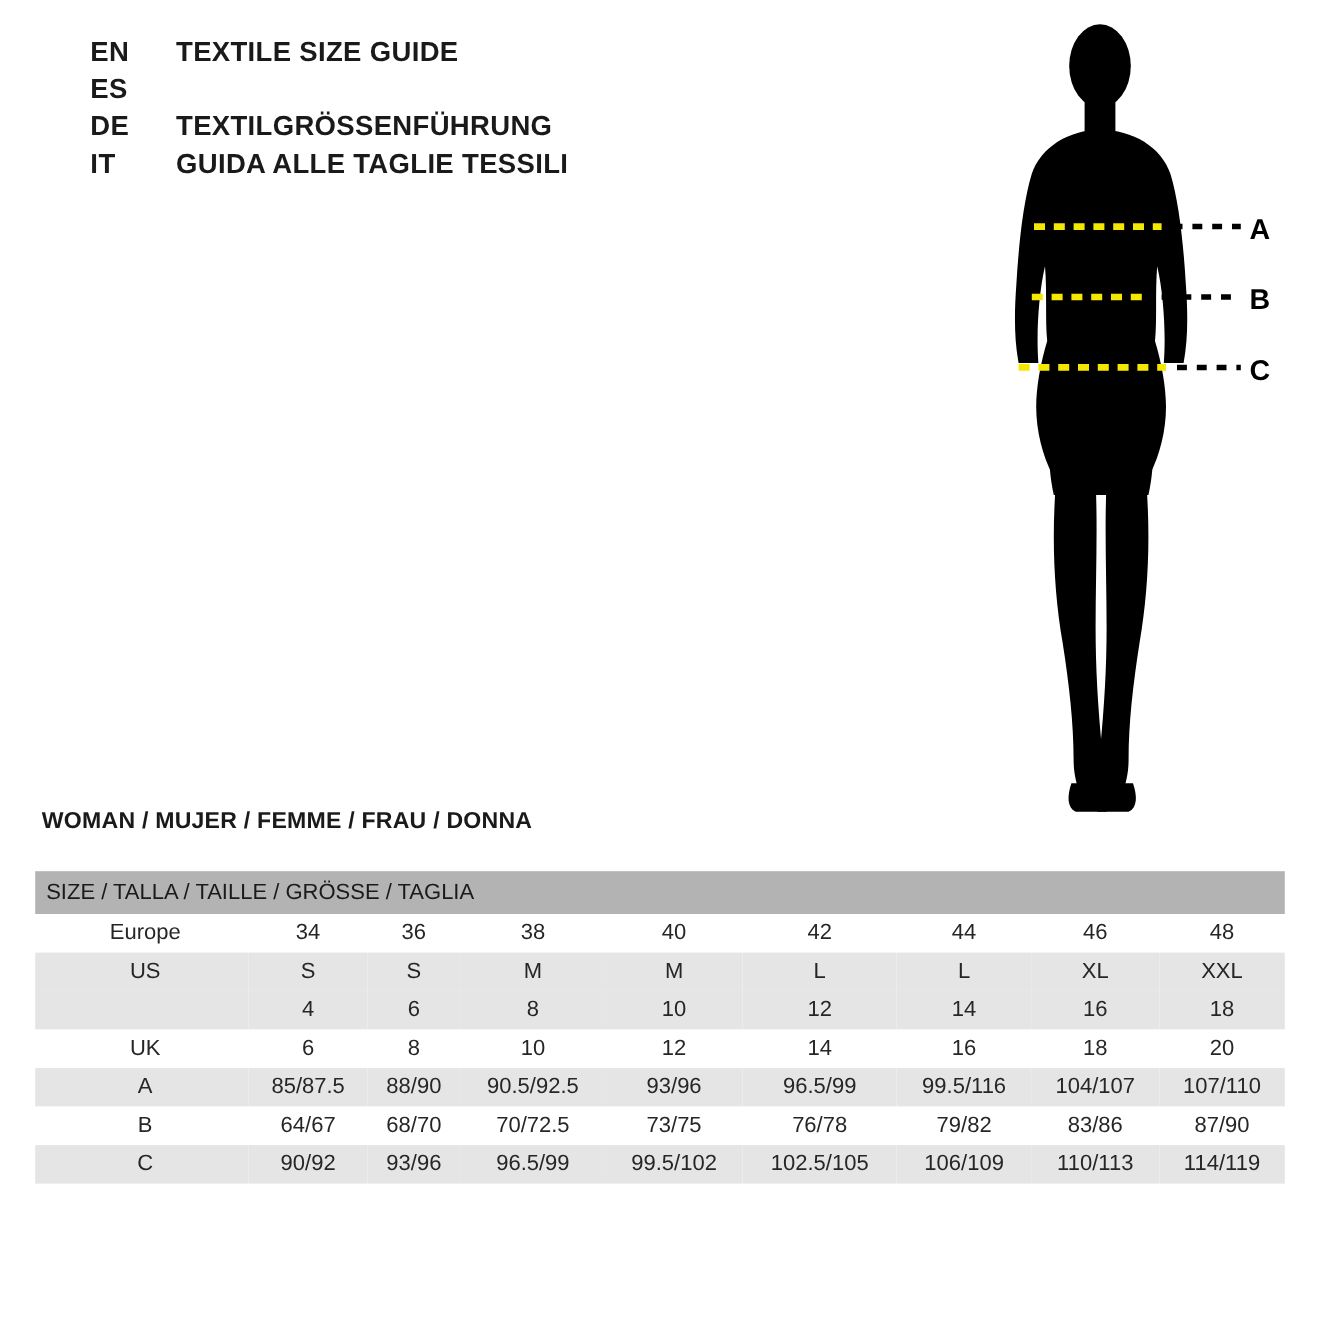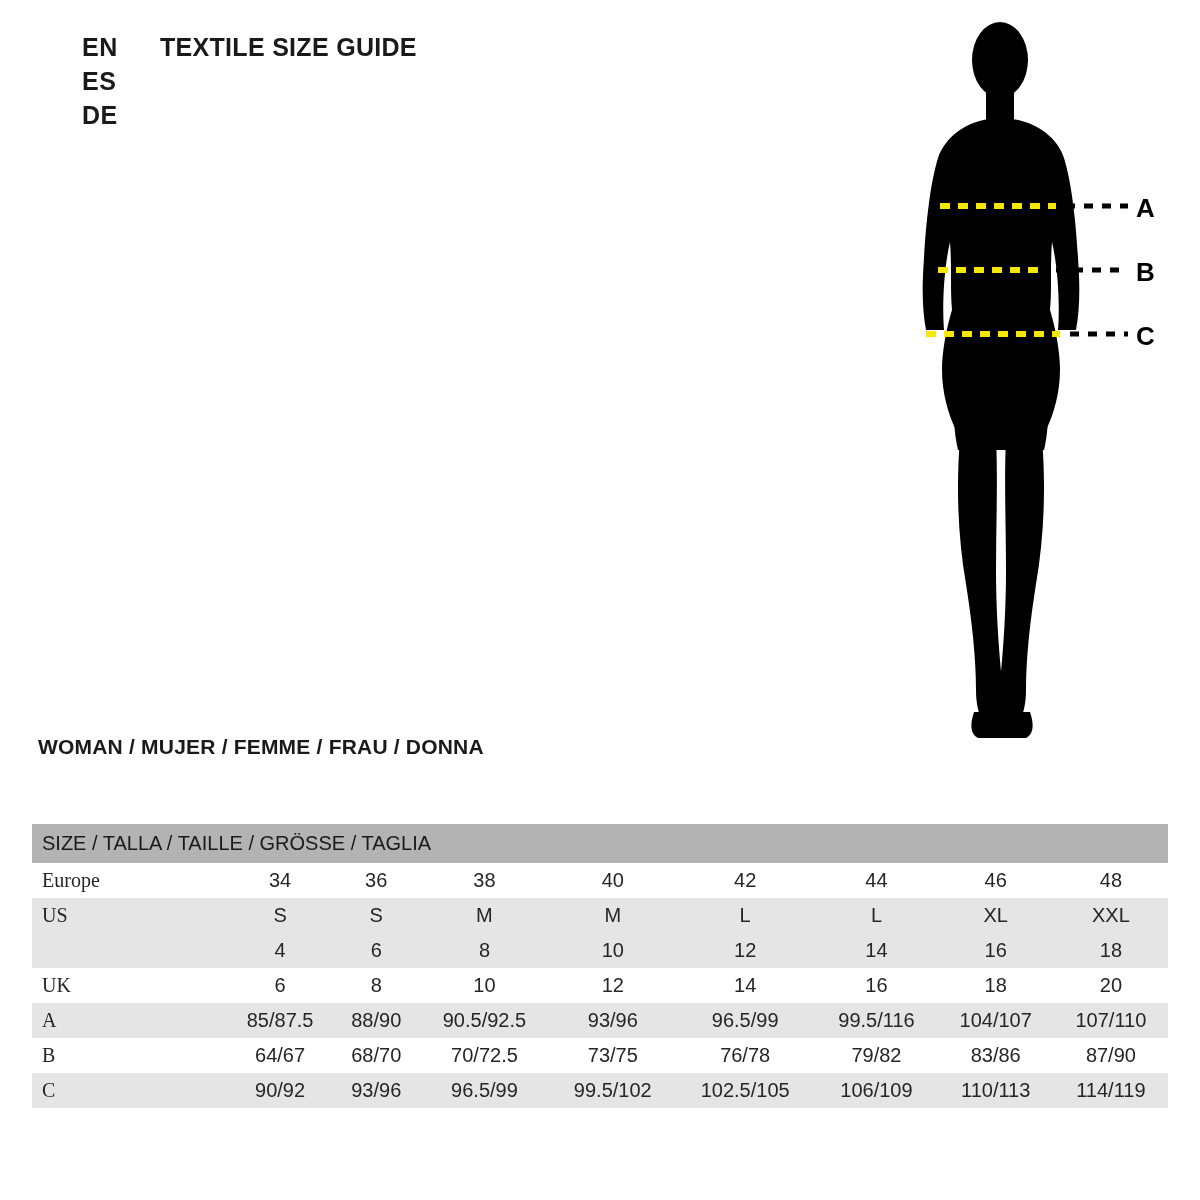--- a/index.html
+++ b/index.html
@@ -69,36 +69,35 @@
     position: absolute;
     left: 38px;
     top: 735px;
     font-size: 21px;
     font-weight: 700;
     letter-spacing: 0.2px;
   }
   table.size-table {
     position: absolute;
     left: 32px;
-    top: 824px;
+    top: 792px;
     width: 1136px;
     border-collapse: collapse;
     font-size: 20px;
   }
   table.size-table td {
     padding: 6px 4px;
     text-align: center;
     color: #262626;
     height: 23px;
   }
   table.size-table td.rowlabel {
-    text-align: left;
+    text-align: center;
     padding-left: 10px;
     width: 180px;
-    font-family: Liberation Serif, serif;
   }
   tr.header-row td {
     background: #b3b3b3;
     text-align: left;
     padding-left: 10px;
     font-size: 20px;
     color: #1a1a1a;
     height: 27px;
   }
   tr.band-light td { background: #ffffff; }
@@ -123,20 +122,25 @@
   <div class="lang-block">
     <div class="lang-row">
       <div class="lang-code">EN</div>
       <div class="lang-title">TEXTILE SIZE GUIDE</div>
     </div>
     <div class="lang-row">
       <div class="lang-code">ES</div>
     </div>
     <div class="lang-row">
       <div class="lang-code">DE</div>
+      <div class="lang-title">TEXTILGRÖSSENFÜHRUNG</div>
+    </div>
+    <div class="lang-row">
+      <div class="lang-code">IT</div>
+      <div class="lang-title">GUIDA ALLE TAGLIE TESSILI</div>
     </div>
   </div>
 
   <div class="figure-wrap">
     <svg class="figure-svg" width="320" height="730" viewBox="0 0 320 730" xmlns="http://www.w3.org/2000/svg">
       <g fill="#000000">
 
         <ellipse cx="140" cy="42" rx="28" ry="38"></ellipse>
 
         <path d="M126 72 h28 v34 h-28 z"></path>

